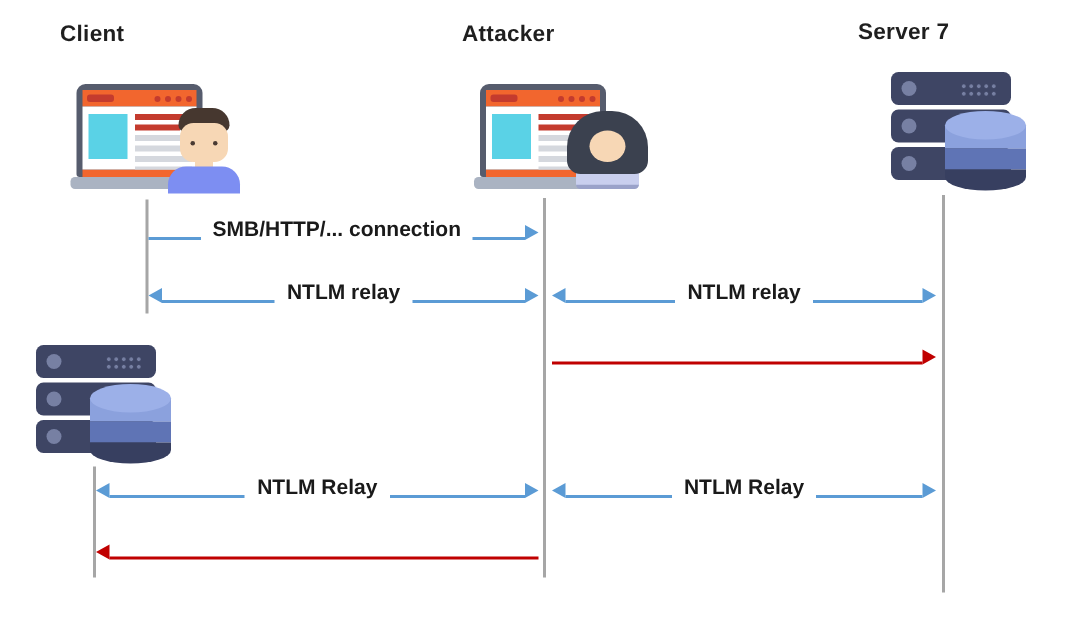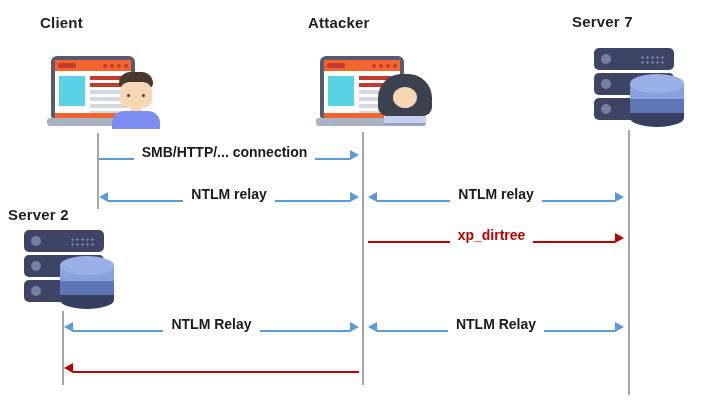--- a/index.html
+++ b/index.html
@@ -76,21 +76,20 @@
   .db .top{top:0;height:19px;border-radius:50%;background:var(--db_top,#9cb0e8);}
 </style>
 </head>
 <body>
 
 <div class="canvas">
 
   <div class="actor-label" style="left:40px;top:14px;width:115px">Client</div>
   <div class="actor-label" style="left:308px;top:14px;width:115px">Attacker</div>
   <div class="actor-label" style="left:572px;top:13px;width:115px">Server 7</div>
-  <div class="actor-label" style="left:8px;top:206px;width:110px">Server 2</div>
 
   <div class="lifeline" style="left:97px;top:133px;height:76px"></div>
   <div class="lifeline" style="left:362px;top:132px;height:253px"></div>
   <div class="lifeline" style="left:628px;top:130px;height:265px"></div>
   <div class="lifeline" style="left:62px;top:311px;height:74px"></div>
 
   <div class="icon-group" style="left:47px;top:56px">
     <div class="laptop">
       <div class="lt-screen">
         <div class="lt-bar">
@@ -227,21 +226,20 @@
   <div class="msg blue" style="left:368px;top:182px;width:256px">
     <span class="ah left"></span>
     <span class="seg"></span>
     <span class="lbl">NTLM relay</span>
     <span class="seg"></span>
     <span class="ah right"></span>
   </div>
 
   <div class="msg red" style="left:368px;top:223px;width:256px">
     <span class="seg"></span>
-    <span class="lbl">xp_dirtree</span>
     <span class="seg"></span>
     <span class="ah right"></span>
   </div>
 
 
   <div class="msg blue" style="left:64px;top:312px;width:295px">
     <span class="ah left"></span>
     <span class="seg"></span>
     <span class="lbl">NTLM Relay</span>
     <span class="seg"></span>

